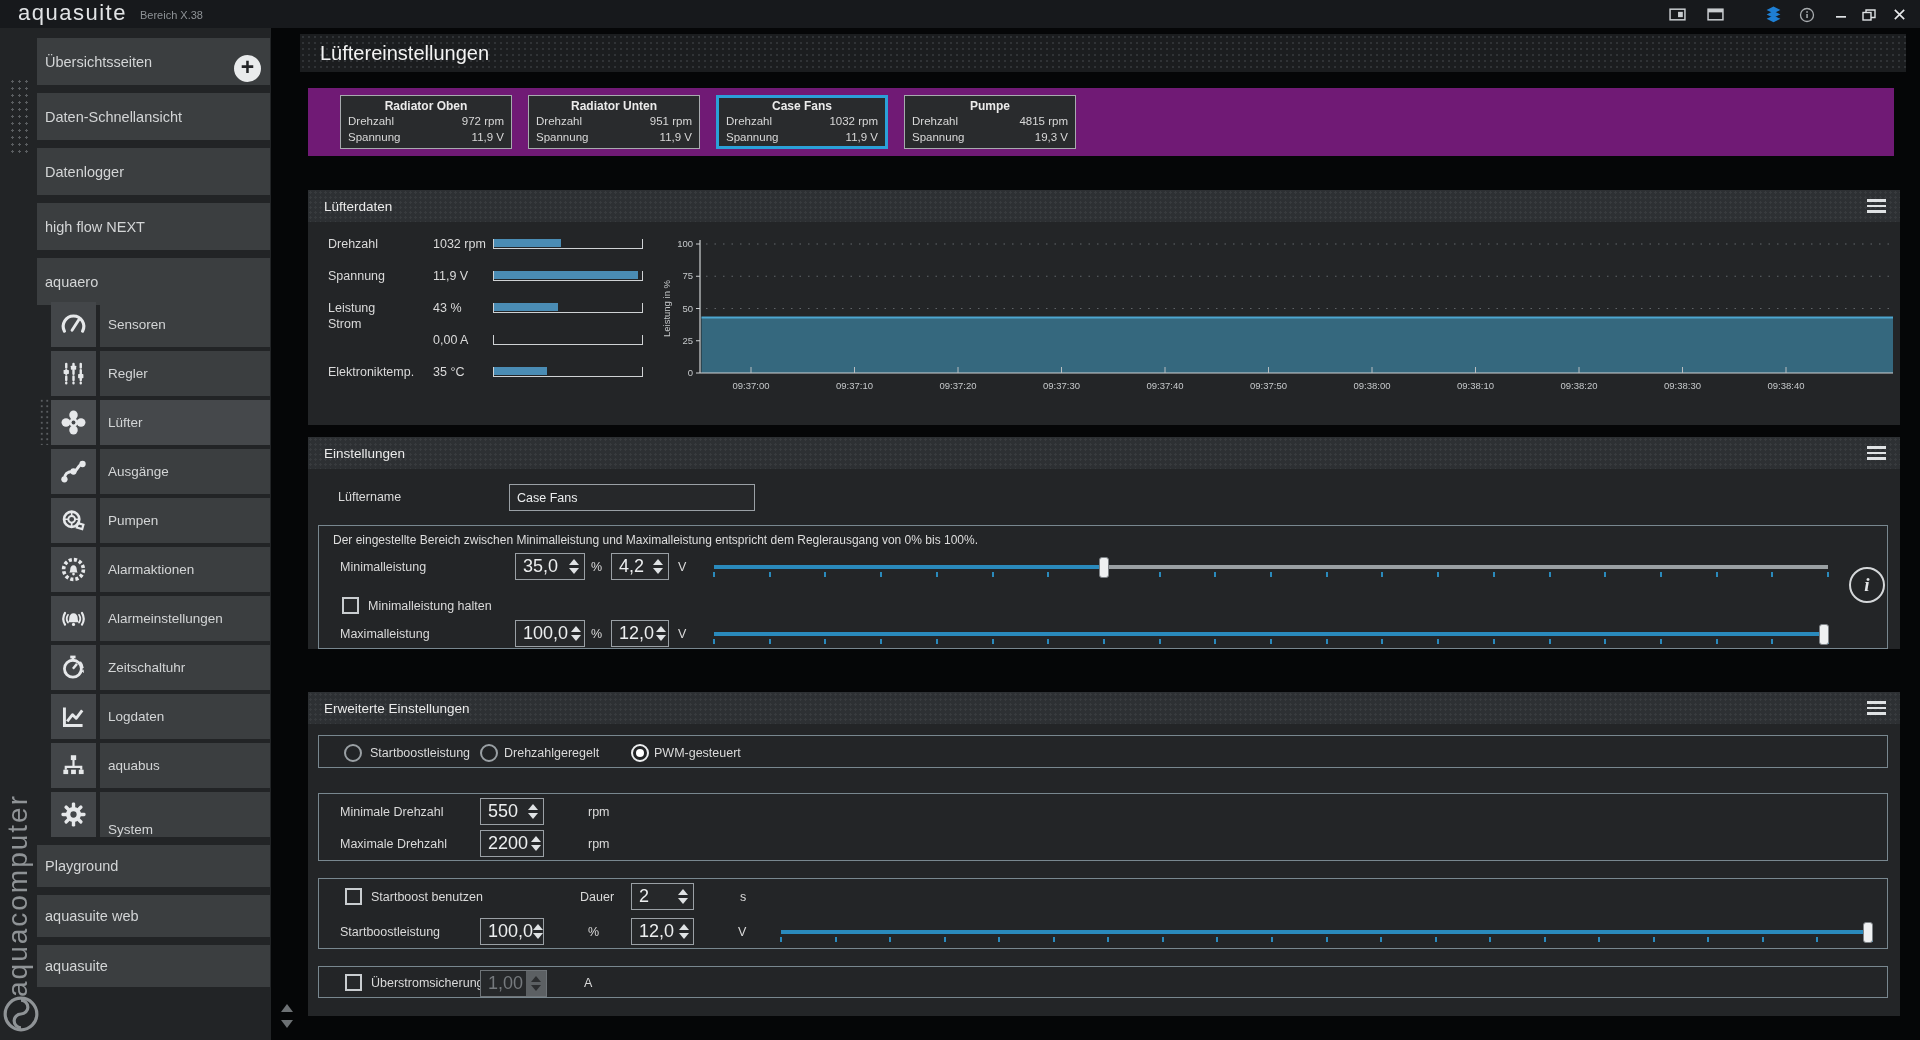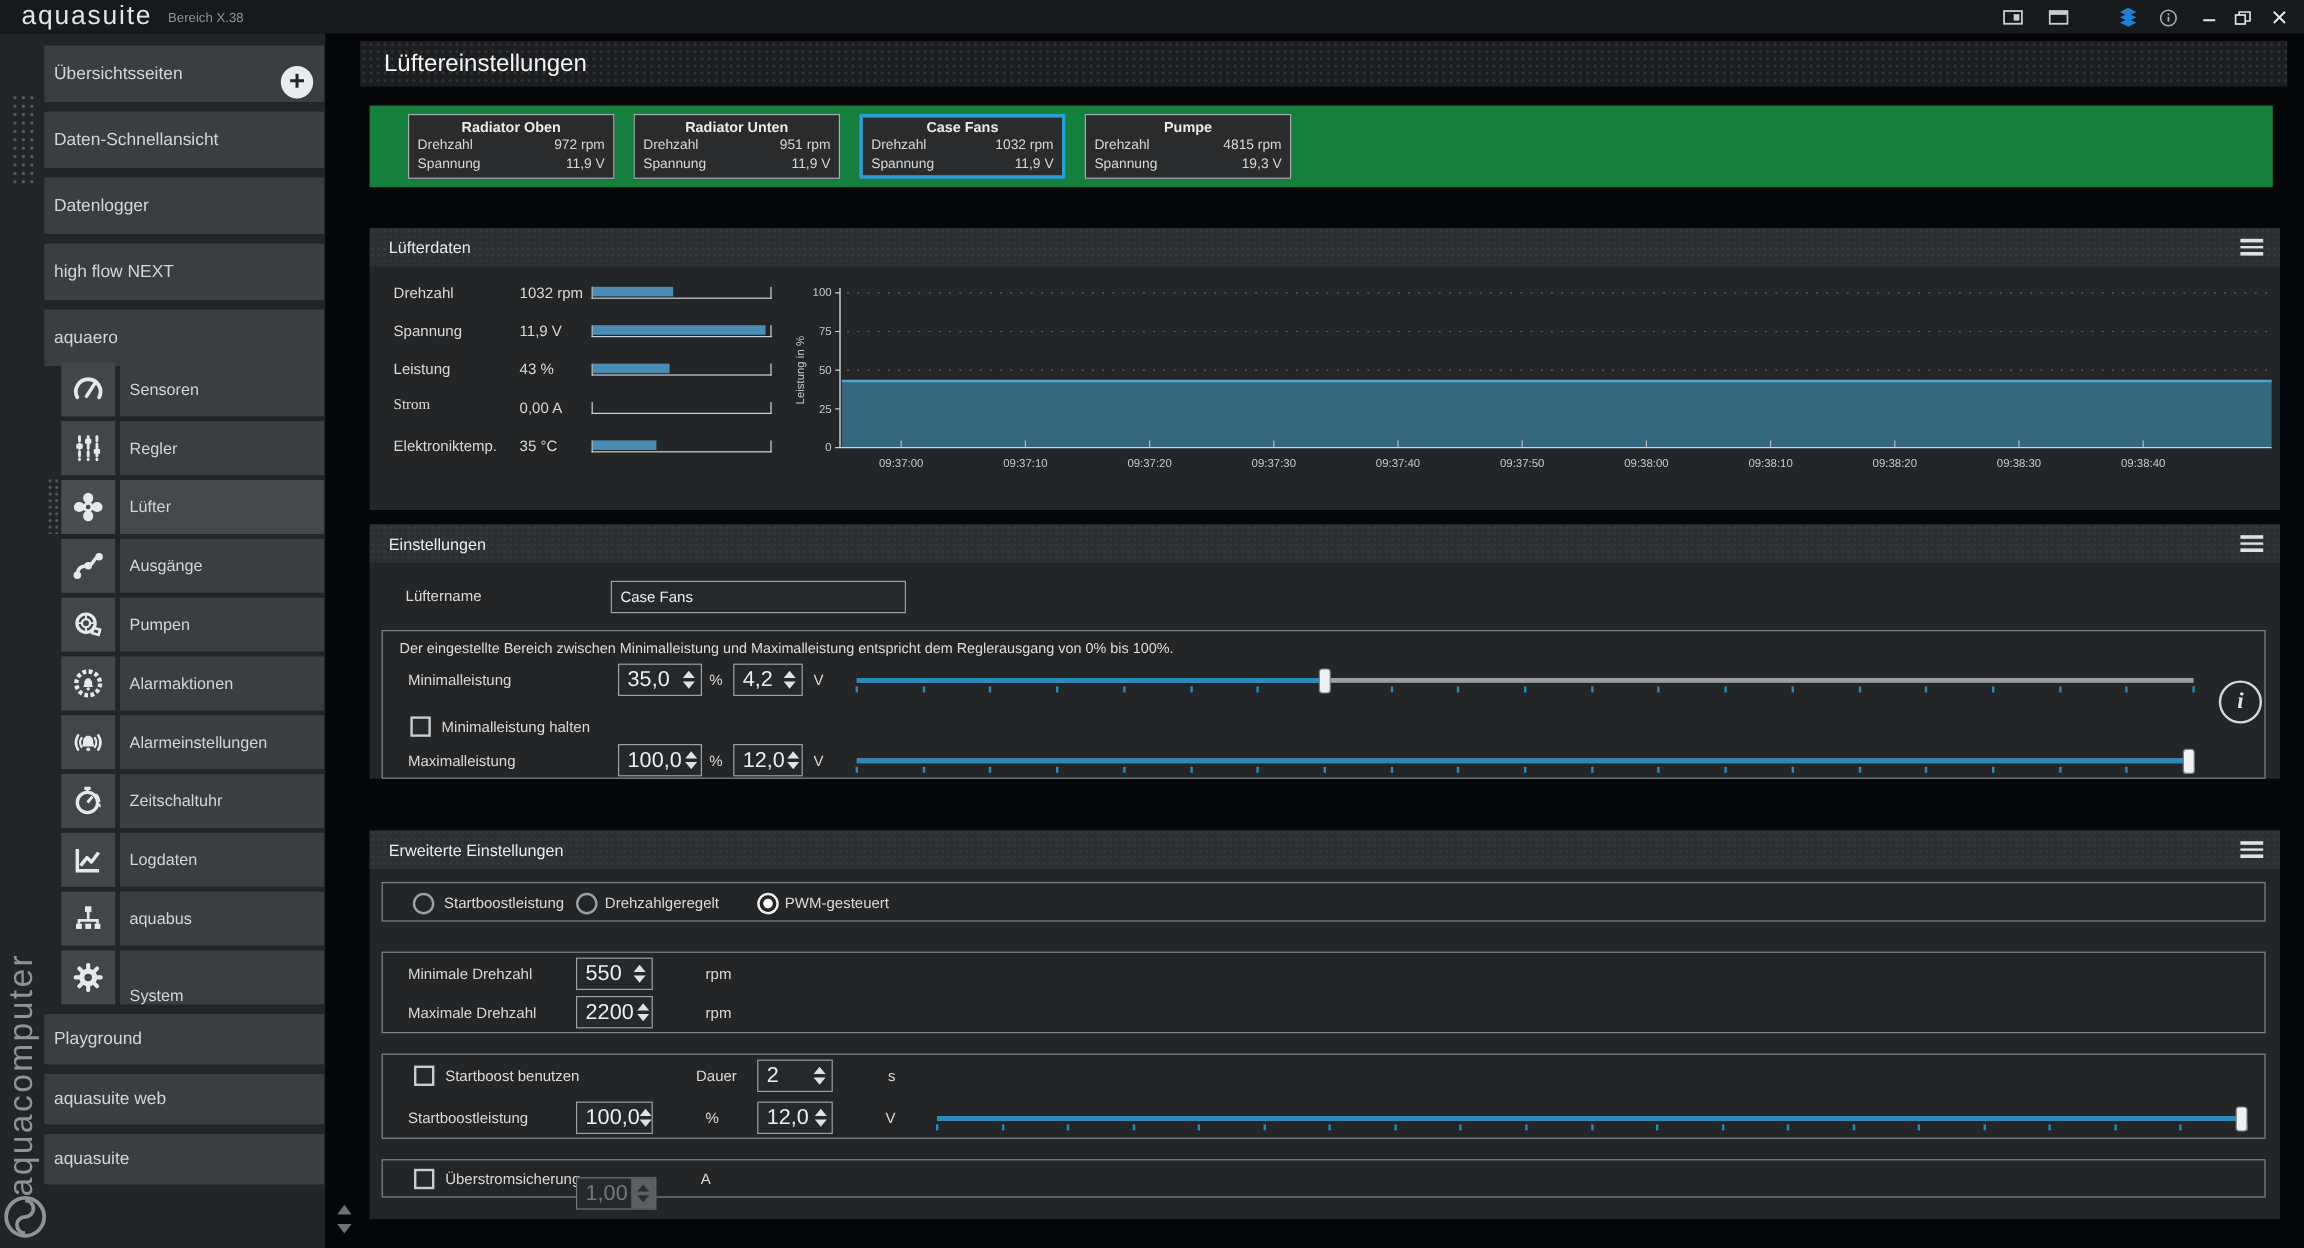--- a/index.html
+++ b/index.html
@@ -23,21 +23,21 @@
   .vbrand{position:absolute;left:0px;top:557px;width:36px;height:412px;writing-mode:vertical-rl;transform:rotate(180deg);display:flex;align-items:center;justify-content:flex-start;font-size:28px;letter-spacing:2px;color:#8f9396;}
   .aclogo{position:absolute;left:2px;top:967px;width:38px;height:38px;}
   .dots-top{position:absolute;left:9px;top:50px;width:23px;height:78px;background-image:radial-gradient(#5a5d60 1.1px,transparent 1.4px);background-size:7px 7px;}
   .dots-active{position:absolute;left:39px;top:370px;width:12px;height:47px;background-image:radial-gradient(#5a5d60 1px,transparent 1.3px);background-size:5.5px 5.5px;}
   .sb-scroll{position:absolute;left:281px;width:0;height:0;border-left:6px solid transparent;border-right:6px solid transparent;}
   .sb-scroll.up{top:976px;border-bottom:8px solid #6d7174;}
   .sb-scroll.down{top:992px;border-top:8px solid #6d7174;}
   
   .page-title{position:absolute;left:300px;top:34px;width:1606px;height:38px;background-color:#1b1d1f;background-image:radial-gradient(#303336 1.1px,transparent 1.4px);background-size:6px 6px;display:flex;align-items:center;padding-left:20px;box-sizing:border-box;font-size:20px;color:#f3f3f3;}
   
-  .cards-bar{position:absolute;left:308px;top:88px;width:1586px;height:68px;background:#15803d;}
+  .cards-bar{position:absolute;left:308px;top:88px;width:1586px;height:68px;background:#701a75;}
   .fan-card{position:absolute;top:7px;width:172px;height:54px;background:#292b2d;border:1px solid #a7abae;box-sizing:border-box;}
   .fan-card.selected{border:3px solid #2ba0d8;}
   .fan-card-title{text-align:center;font-weight:bold;font-size:12px;color:#ebebeb;margin-top:3px;line-height:15px;}
   .fan-card.selected .fan-card-title{margin-top:1px;}
   .fan-card-row{display:flex;justify-content:space-between;padding:0 7px;font-size:11.5px;color:#d8d8d8;line-height:15.5px;}
   
   .section{position:absolute;left:308px;width:1592px;background:#232527;}
   .sec-header{position:absolute;left:0;top:0;width:100%;height:32px;background-color:#2d3033;background-image:radial-gradient(#383b3e 1px,transparent 1.25px);background-size:5px 5px;display:flex;align-items:center;padding-left:16px;box-sizing:border-box;font-size:13.5px;color:#ebebeb;}
   .hamb{position:absolute;right:14px;top:9px;width:19px;height:14px;display:flex;flex-direction:column;justify-content:space-between;}
   .hamb i{height:2.6px;background:#dfe2e4;}
@@ -48,21 +48,21 @@
   .pbar{position:absolute;width:150px;height:10px;border-left:1px solid #cfd2d4;border-right:1px solid #cfd2d4;border-bottom:1px solid #cfd2d4;box-sizing:border-box;}
   .pbar-fill{position:absolute;left:0;top:0;height:8px;background:#4a8cb4;}
   .chart-wrap{position:absolute;left:352px;top:44px;width:1240px;height:176px;}
   
   .txt-input{position:absolute;height:27px;border:1px solid #9aa0a5;background:#26282a;box-sizing:border-box;display:flex;align-items:center;padding-left:7px;font-size:12.5px;color:#eceeef;}
   .spin{position:absolute;height:27px;border:1px solid #9aa0a5;background:#26282a;box-sizing:border-box;display:flex;}
   .spin-val{flex:1;display:flex;align-items:center;padding-left:7px;font-size:18px;color:#eceeef;}
   .spin-ar{width:20px;display:flex;flex-direction:column;align-items:center;justify-content:center;gap:3px;}
   .tri-up{width:0;height:0;border-left:5.5px solid transparent;border-right:5.5px solid transparent;border-bottom:6.5px solid #dfe2e4;}
   .tri-dn{width:0;height:0;border-left:5.5px solid transparent;border-right:5.5px solid transparent;border-top:6.5px solid #dfe2e4;}
-  .spin.dis{border-color:#6f7478;margin-top:11px;}
+  .spin.dis{border-color:#6f7478;}
   .spin.dis .spin-val{color:#75797d;}
   .spin.dis .spin-ar{background:#5c6063;}
   .spin.dis .tri-up{border-bottom-color:#2c2e30;}
   .spin.dis .tri-dn{border-top-color:#2c2e30;}
   .chk{position:absolute;width:17px;height:17px;border:2px solid #c9cdd0;background:#26282a;box-sizing:border-box;}
   .radio{position:absolute;width:18px;height:18px;border:2px solid #9aa0a4;border-radius:50%;background:#222426;box-sizing:border-box;}
   .radio.sel{border-color:#eceeef;}
   .radio.sel::after{content:'';position:absolute;left:3px;top:3px;width:8px;height:8px;border-radius:50%;background:#fff;}
   
   .slider{position:absolute;height:21px;}
@@ -364,21 +364,21 @@
         <span class="lbl" style="left: 20px; top: 86px;">Spannung</span>
         <span class="lbl" style="left: 125px; top: 86px;">11,9 V</span>
         <div class="pbar" style="left: 185px; top: 81px;">
           <div class="pbar-fill" style="width: 97%;"></div>
         </div>
         <span class="lbl" style="left: 20px; top: 118px;">Leistung</span>
         <span class="lbl" style="left: 125px; top: 118px;">43 %</span>
         <div class="pbar" style="left: 185px; top: 113px;">
           <div class="pbar-fill" style="width: 43%;"></div>
         </div>
-        <span class="lbl" style="left: 20px; top: 147px; font-family: Liberation Serif, serif;">Strom</span>
+        <span class="lbl" style="left: 20px; top: 134px;">Strom</span>
         <span class="lbl" style="left: 125px; top: 150px;">0,00 A</span>
         <div class="pbar" style="left: 185px; top: 145px;">
           <div class="pbar-fill" style="width: 0%;"></div>
         </div>
         <span class="lbl" style="left: 20px; top: 182px;">Elektroniktemp.</span>
         <span class="lbl" style="left: 125px; top: 182px;">35 °C</span>
         <div class="pbar" style="left: 185px; top: 177px;">
           <div class="pbar-fill" style="width: 36%;"></div>
         </div>
       </div>

